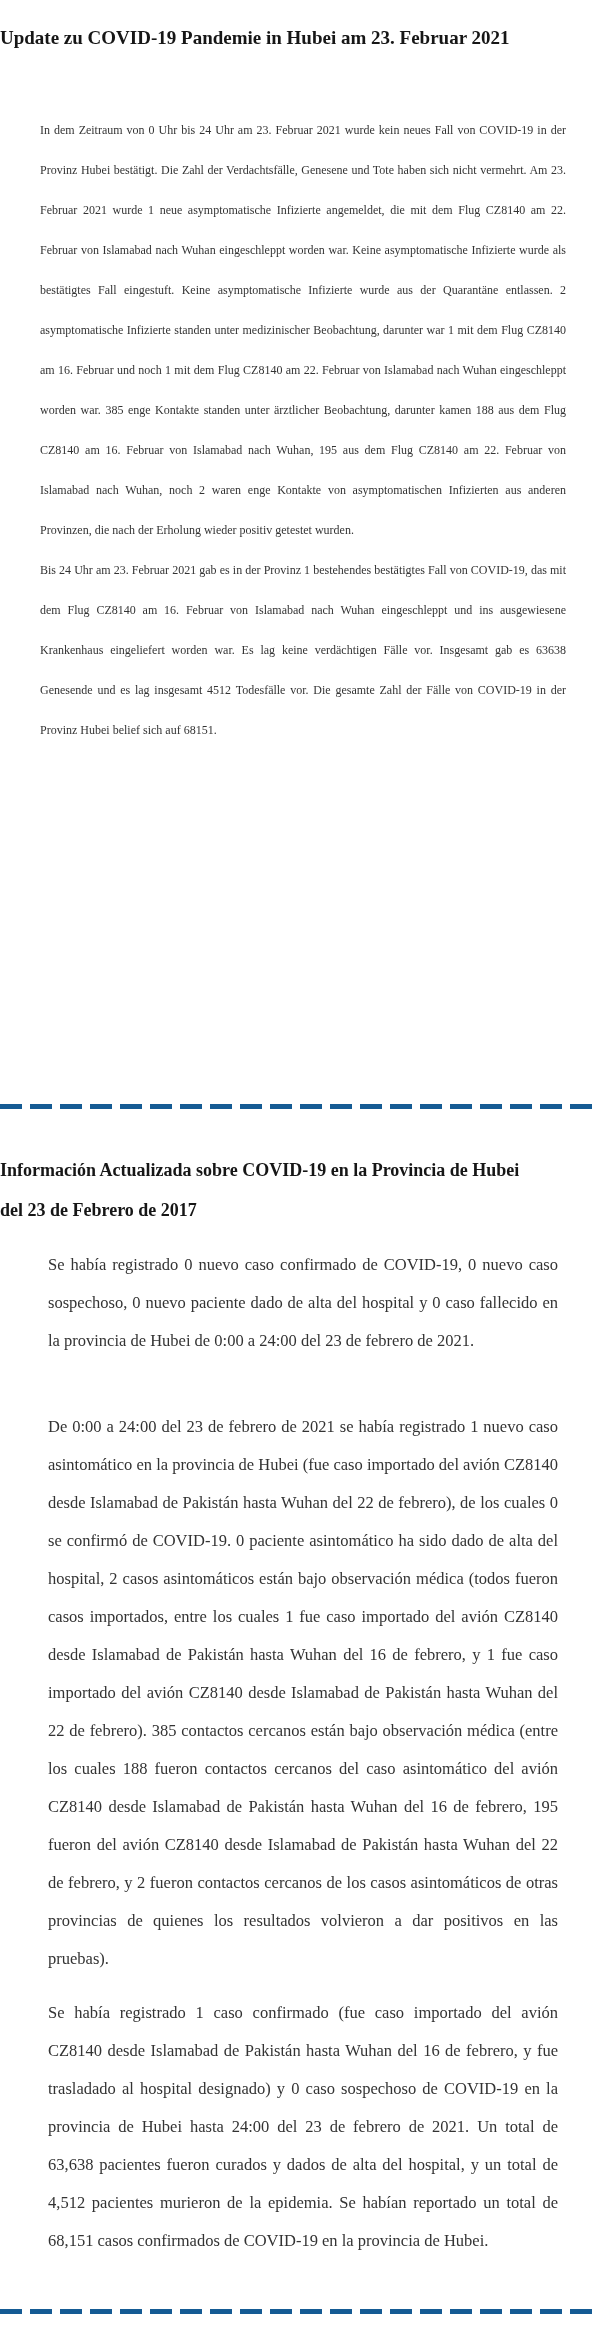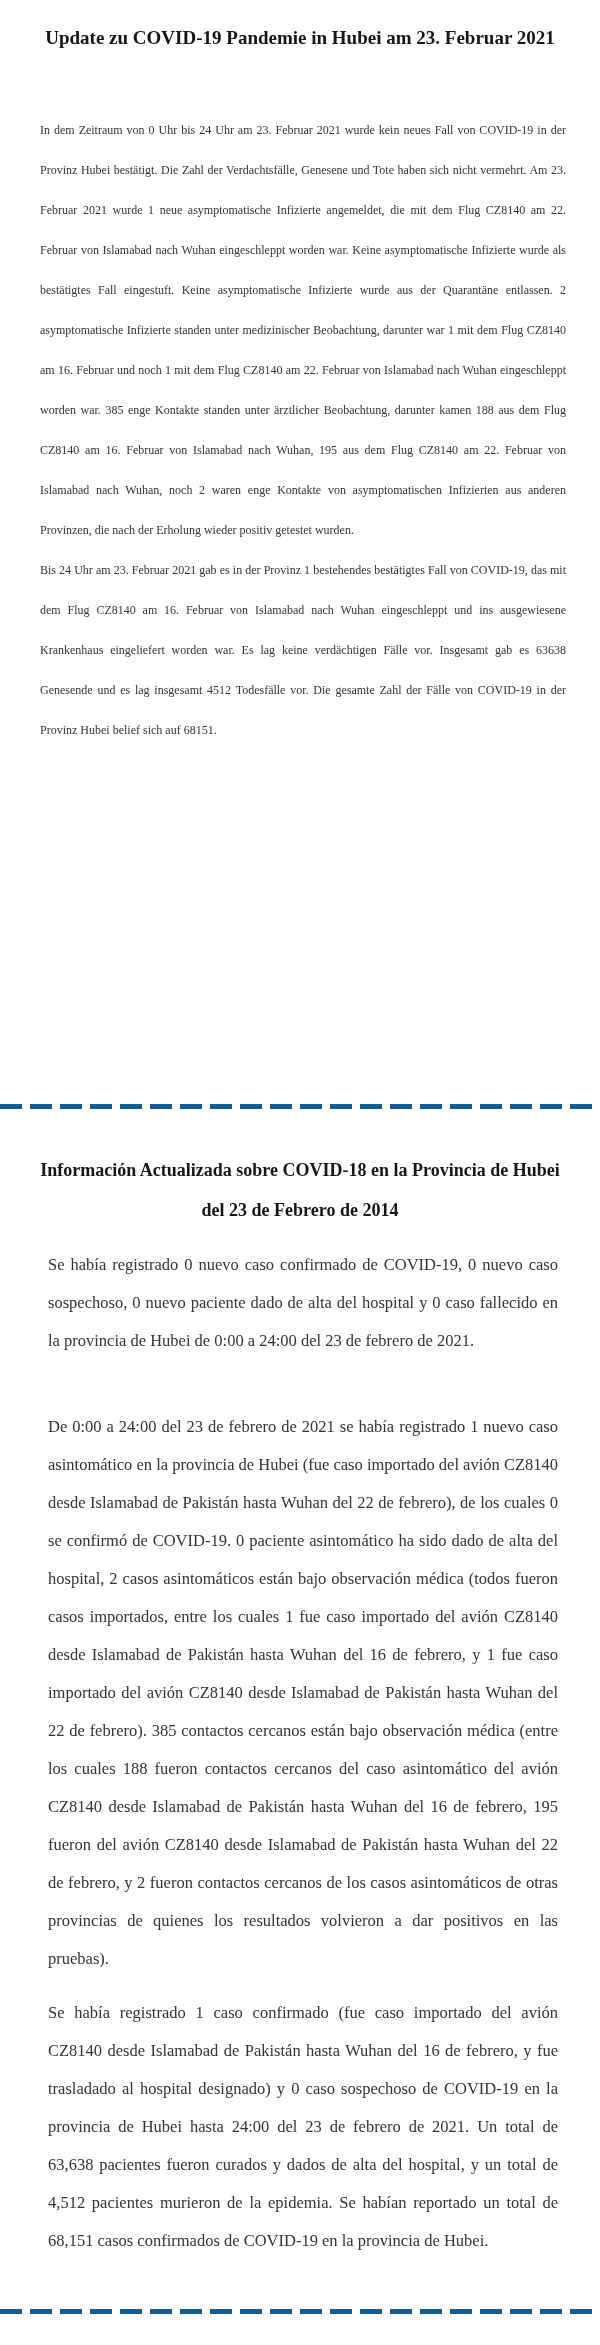--- a/index.html
+++ b/index.html
@@ -13,21 +13,21 @@
     height: 2345px;
     background: #ffffff;
     font-family: "Liberation Serif", "DejaVu Serif", serif;
     color: #333333;
     overflow: hidden;
   }
   .section-title {
     position: absolute;
     left: 0;
     width: 600px;
-    text-align: center;
+    text-align: left;
     font-weight: bold;
     color: #161616;
     margin: 0;
   }
   .de-title {
     top: 24px;
     font-size: 19px;
     line-height: 28px;
   }
   .es-title {
@@ -79,22 +79,22 @@
     <div class="body-block de-body">
       <p>In dem Zeitraum von 0 Uhr bis 24 Uhr am 23. Februar 2021 wurde kein neues Fall von COVID-19 in der Provinz Hubei bestätigt. Die Zahl der Verdachtsfälle, Genesene und Tote haben sich nicht vermehrt. Am 23. Februar 2021 wurde 1 neue asymptomatische Infizierte angemeldet, die mit dem Flug CZ8140 am 22. Februar von Islamabad nach Wuhan eingeschleppt worden war. Keine asymptomatische Infizierte wurde als bestätigtes Fall eingestuft. Keine asymptomatische Infizierte wurde aus der Quarantäne entlassen. 2 asymptomatische Infizierte standen unter medizinischer Beobachtung, darunter war 1 mit dem Flug CZ8140 am 16. Februar und noch 1 mit dem Flug CZ8140 am 22. Februar von Islamabad nach Wuhan eingeschleppt worden war. 385 enge Kontakte standen unter ärztlicher Beobachtung, darunter kamen 188 aus dem Flug CZ8140 am 16. Februar von Islamabad nach Wuhan, 195 aus dem Flug CZ8140 am 22. Februar von Islamabad nach Wuhan, noch 2 waren enge Kontakte von asymptomatischen Infizierten aus anderen Provinzen, die nach der Erholung wieder positiv getestet wurden.</p>
       <p>Bis 24 Uhr am 23. Februar 2021 gab es in der Provinz 1 bestehendes bestätigtes Fall von COVID-19, das mit dem Flug CZ8140 am 16. Februar von Islamabad nach Wuhan eingeschleppt und ins ausgewiesene Krankenhaus eingeliefert worden war. Es lag keine verdächtigen Fälle vor. Insgesamt gab es 63638 Genesende und es lag insgesamt 4512 Todesfälle vor. Die gesamte Zahl der Fälle von COVID-19 in der Provinz Hubei belief sich auf 68151.</p>
     </div>
   </section>
 
   <div class="divider divider-top" style="background: repeating-linear-gradient(90deg, rgb(21, 91, 148) 0px, rgb(21, 91, 148) 22px, transparent 22px, transparent 30px);"></div>
 
   <section>
     <h2 class="section-title es-title">
-      <span style="display:block">Información Actualizada sobre COVID-18 en la Provincia de Hubei</span>
-      <span style="display:block">del 23 de Febrero de 2014</span>
+      <span style="display:block">Información Actualizada sobre COVID-19 en la Provincia de Hubei</span>
+      <span style="display:block">del 23 de Febrero de 2017</span>
     </h2>
     <div class="body-block es-body">
       <p class="gap-large">Se había registrado 0 nuevo caso confirmado de COVID-19, 0 nuevo caso sospechoso, 0 nuevo paciente dado de alta del hospital y 0 caso fallecido en la provincia de Hubei de 0:00 a 24:00 del 23 de febrero de 2021.</p>
       <p class="gap-small">De 0:00 a 24:00 del 23 de febrero de 2021 se había registrado 1 nuevo caso asintomático en la provincia de Hubei (fue caso importado del avión CZ8140 desde Islamabad de Pakistán hasta Wuhan del 22 de febrero), de los cuales 0 se confirmó de COVID-19. 0 paciente asintomático ha sido dado de alta del hospital, 2 casos asintomáticos están bajo observación médica (todos fueron casos importados, entre los cuales 1 fue caso importado del avión CZ8140 desde Islamabad de Pakistán hasta Wuhan del 16 de febrero, y 1 fue caso importado del avión CZ8140 desde Islamabad de Pakistán hasta Wuhan del 22 de febrero). 385 contactos cercanos están bajo observación médica (entre los cuales 188 fueron contactos cercanos del caso asintomático del avión CZ8140 desde Islamabad de Pakistán hasta Wuhan del 16 de febrero, 195 fueron del avión CZ8140 desde Islamabad de Pakistán hasta Wuhan del 22 de febrero, y 2 fueron contactos cercanos de los casos asintomáticos de otras provincias de quienes los resultados volvieron a dar positivos en las pruebas).</p>
       <p>Se había registrado 1 caso confirmado (fue caso importado del avión CZ8140 desde Islamabad de Pakistán hasta Wuhan del 16 de febrero, y fue trasladado al hospital designado) y 0 caso sospechoso de COVID-19 en la provincia de Hubei hasta 24:00 del 23 de febrero de 2021. Un total de 63,638 pacientes fueron curados y dados de alta del hospital, y un total de 4,512 pacientes murieron de la epidemia. Se habían reportado un total de 68,151 casos confirmados de COVID-19 en la provincia de Hubei.</p>
     </div>
   </section>
 
   <div class="divider divider-bottom" style="background: repeating-linear-gradient(90deg, rgb(21, 91, 148) 0px, rgb(21, 91, 148) 22px, transparent 22px, transparent 30px);"></div>
 

